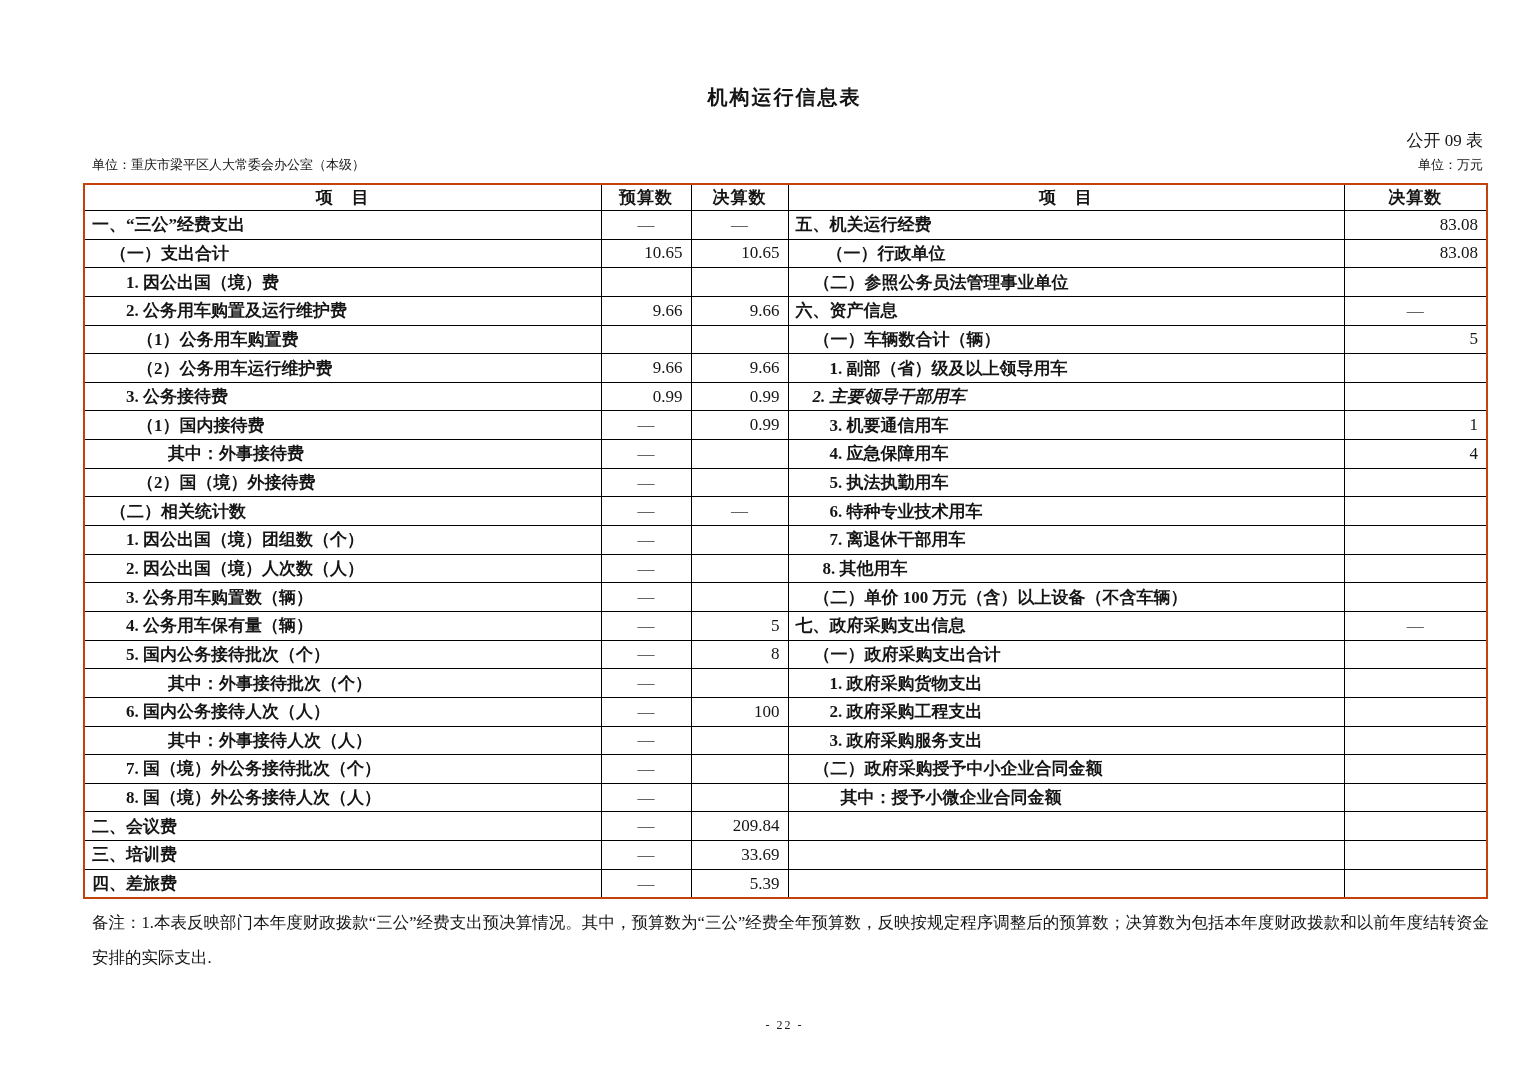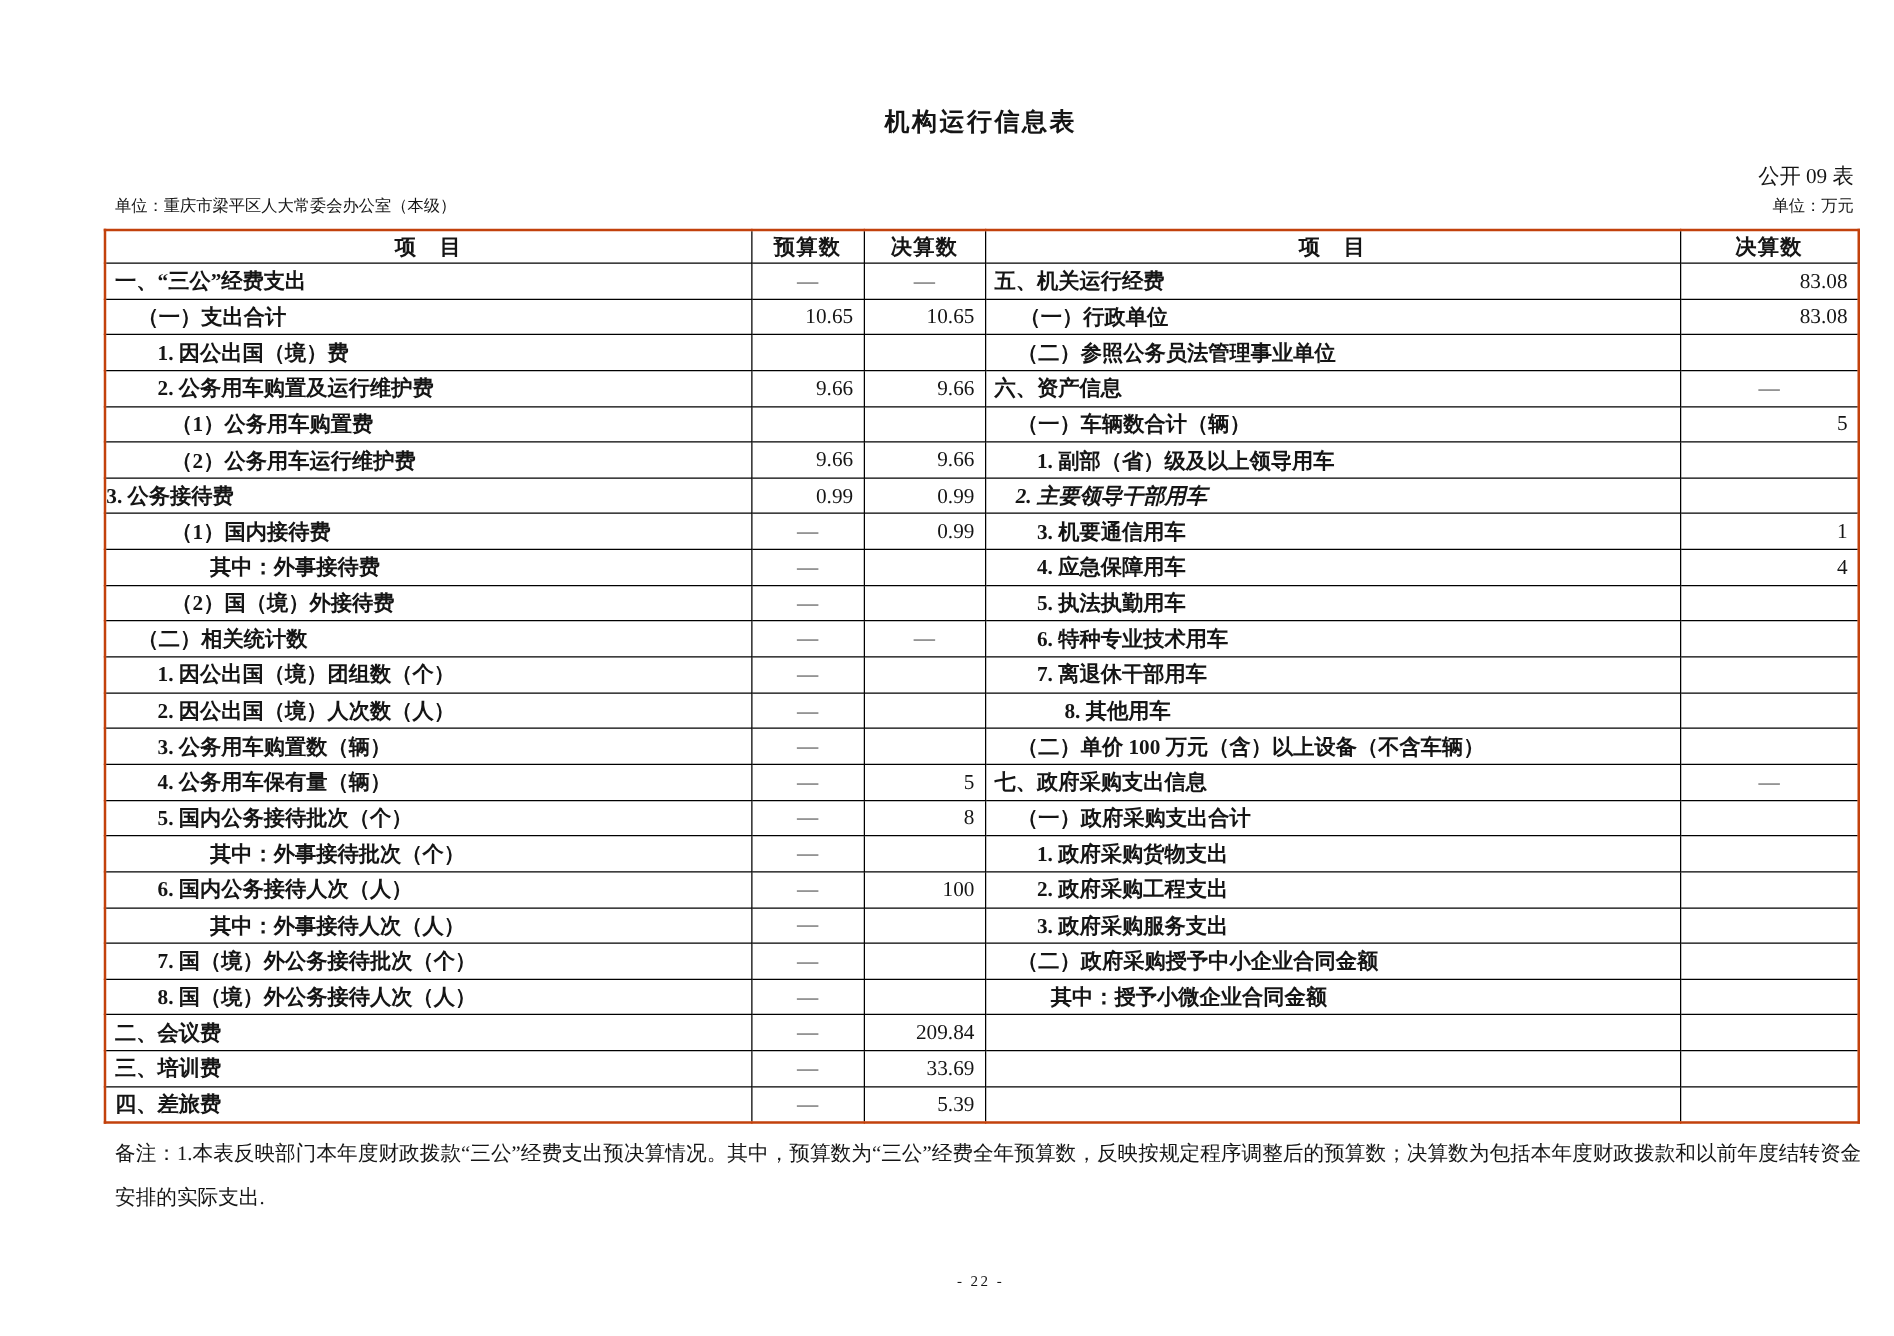--- a/index.html
+++ b/index.html
@@ -95,21 +95,21 @@
           <td class="lbl" style="padding-left: 7px;">一、“三公”经费支出</td>
           <td class="num dash">—</td>
           <td class="num dash">—</td>
           <td class="lbl" style="padding-left: 7px;">五、机关运行经费</td>
           <td class="num">83.08</td>
         </tr>
         <tr>
           <td class="lbl" style="padding-left: 25px;">（一）支出合计</td>
           <td class="num">10.65</td>
           <td class="num">10.65</td>
-          <td class="lbl" style="padding-left: 27px;">（一）行政单位</td>
+          <td class="lbl" style="padding-left: 38px;">（一）行政单位</td>
           <td class="num">83.08</td>
         </tr>
         <tr>
           <td class="lbl" style="padding-left: 41px;">1. 因公出国（境）费</td>
           <td class="num"></td>
           <td class="num"></td>
           <td class="lbl" style="padding-left: 25px;">（二）参照公务员法管理事业单位</td>
           <td class="num"></td>
         </tr>
         <tr>
@@ -127,21 +127,21 @@
           <td class="num">5</td>
         </tr>
         <tr>
           <td class="lbl" style="padding-left: 52px;">（2）公务用车运行维护费</td>
           <td class="num">9.66</td>
           <td class="num">9.66</td>
           <td class="lbl" style="padding-left: 41px;">1. 副部（省）级及以上领导用车</td>
           <td class="num"></td>
         </tr>
         <tr>
-          <td class="lbl" style="">3. 公务接待费</td>
+          <td class="lbl" style="padding-left: 41px;">3. 公务接待费</td>
           <td class="num">0.99</td>
           <td class="num">0.99</td>
           <td class="lbl" style="padding-left: 24px; font-style: italic;">2. 主要领导干部用车</td>
           <td class="num"></td>
         </tr>
         <tr>
           <td class="lbl" style="padding-left: 52px;">（1）国内接待费</td>
           <td class="num dash">—</td>
           <td class="num">0.99</td>
           <td class="lbl" style="padding-left: 41px;">3. 机要通信用车</td>
@@ -172,21 +172,21 @@
           <td class="lbl" style="padding-left: 41px;">1. 因公出国（境）团组数（个）</td>
           <td class="num dash">—</td>
           <td class="num"></td>
           <td class="lbl" style="padding-left: 41px;">7. 离退休干部用车</td>
           <td class="num"></td>
         </tr>
         <tr>
           <td class="lbl" style="padding-left: 41px;">2. 因公出国（境）人次数（人）</td>
           <td class="num dash">—</td>
           <td class="num"></td>
-          <td class="lbl" style="padding-left: 63px;">8. 其他用车</td>
+          <td class="lbl" style="padding-left: 34px;">8. 其他用车</td>
           <td class="num"></td>
         </tr>
         <tr>
           <td class="lbl" style="padding-left: 41px;">3. 公务用车购置数（辆）</td>
           <td class="num dash">—</td>
           <td class="num"></td>
           <td class="lbl" style="padding-left: 25px;">（二）单价 100 万元（含）以上设备（不含车辆）</td>
           <td class="num"></td>
         </tr>
         <tr>

